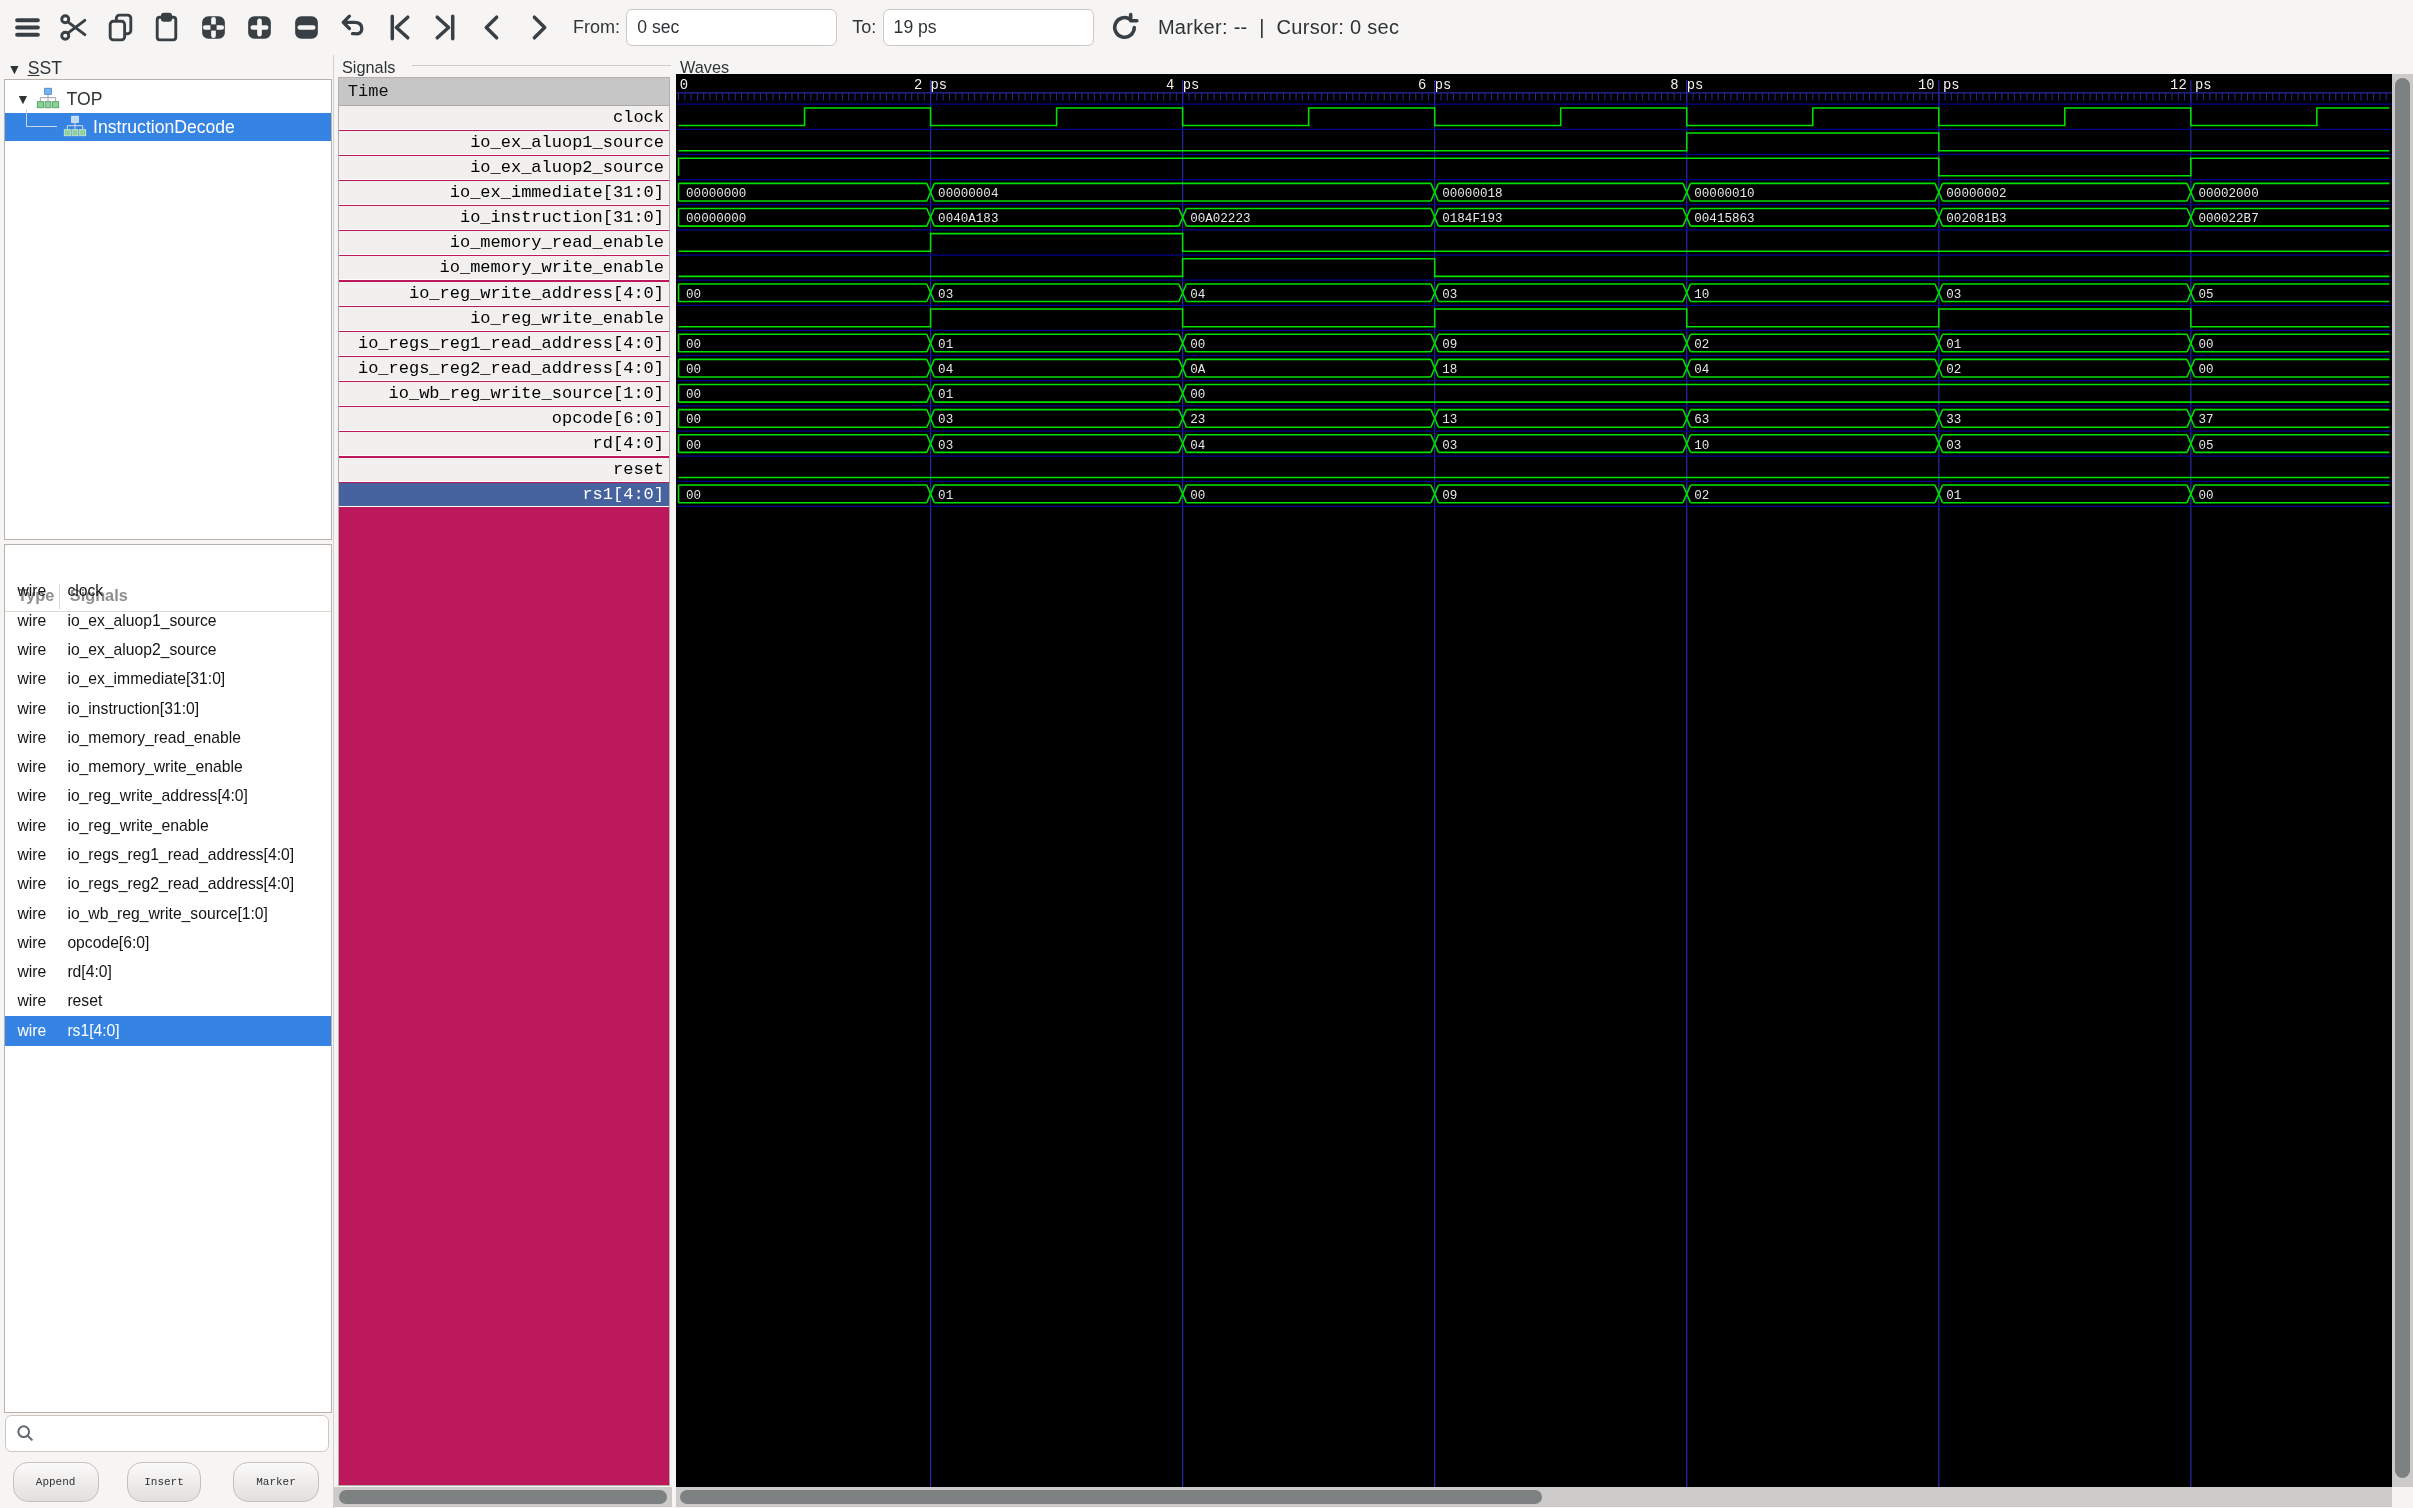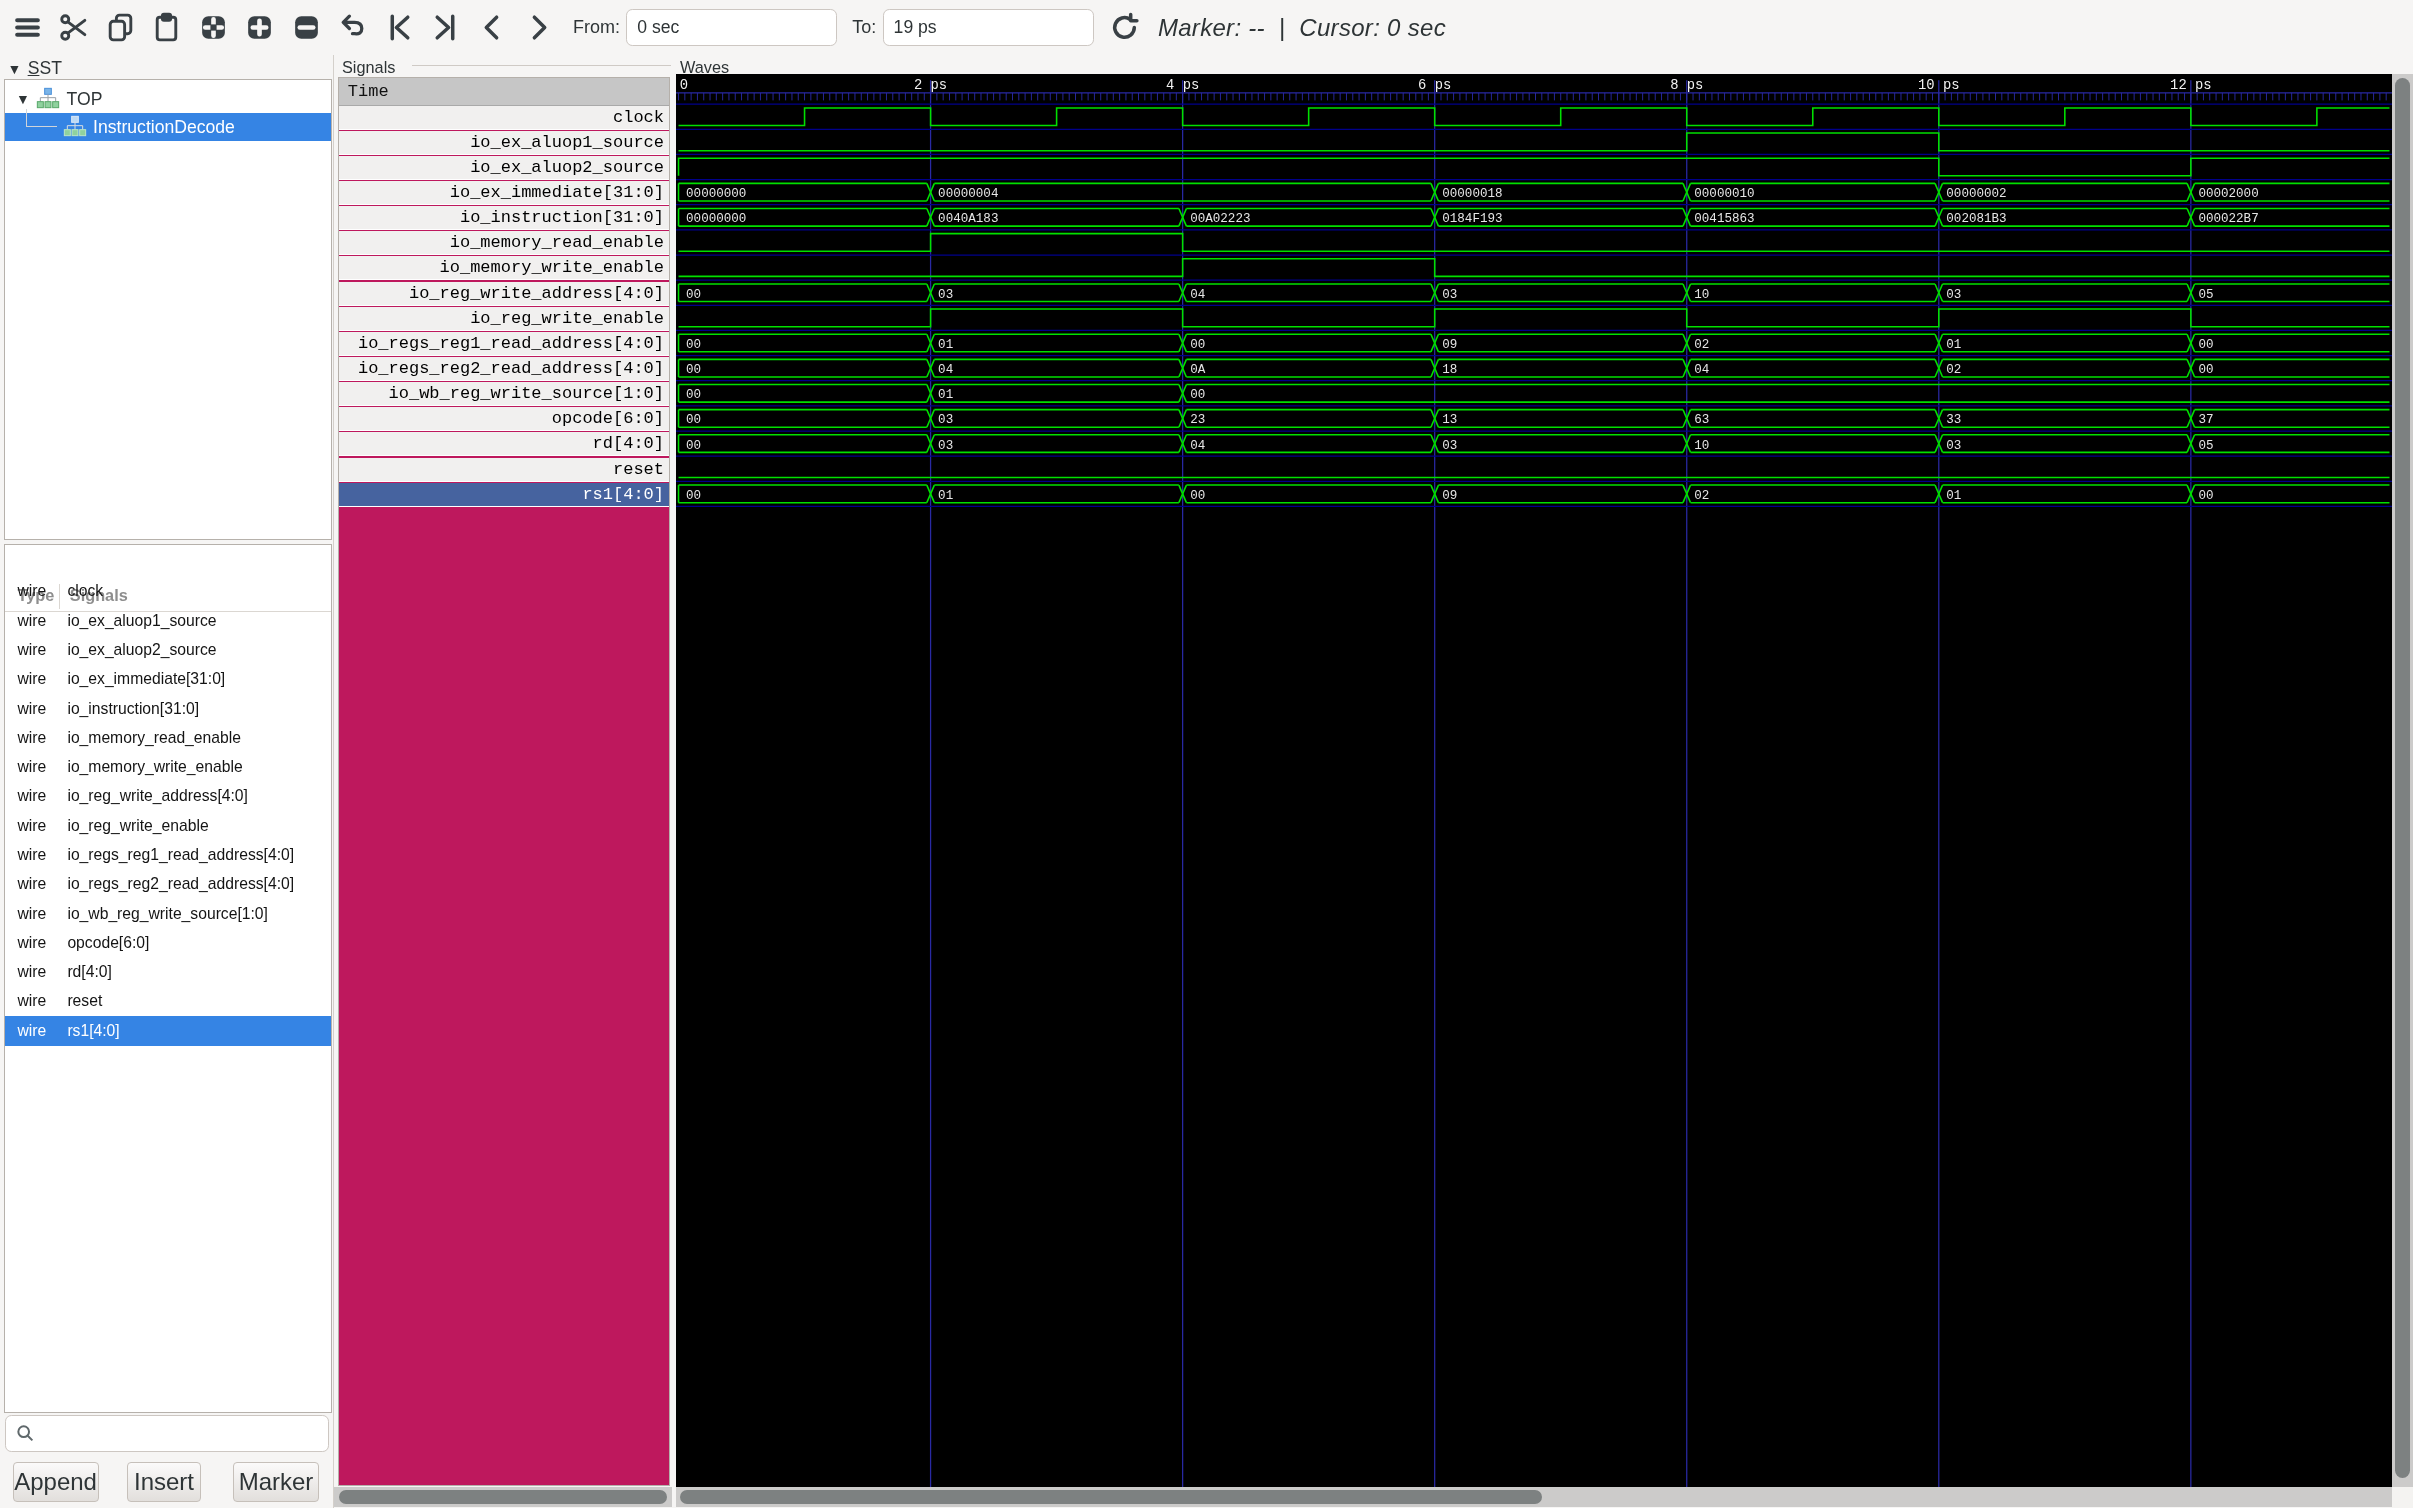--- a/index.html
+++ b/index.html
@@ -6,21 +6,21 @@
     font-family:"Liberation Sans", sans-serif;color:#2e3436;overflow:hidden;}
   .abs{position:absolute;}
   #app{position:relative;width:2413px;height:1508px;}
   
   #toolbar{left:0;top:0;width:2413px;height:55px;display:flex;align-items:center;}
   .tbtn{width:39px;height:39px;margin-left:7.5px;display:flex;align-items:center;justify-content:center;}
   .tbtn svg{width:33px;height:33px;stroke:#394045;fill:none;stroke-width:2.8;stroke-linecap:round;stroke-linejoin:round;}
   .tlabel{font-size:18px;margin-left:15px;}
   .tinput{width:189px;height:35px;border:1.3px solid #cdc7c2;border-radius:6.3px;background:#fff;
     font-size:17.6px;padding:0 10px;margin-left:6.3px;color:#2e3436;font-family:"Liberation Sans",sans-serif;}
-  #status{font-size:24px;margin-left:14px;letter-spacing:0.3px;font-style:italic;}
+  #status{font-size:20px;margin-left:14px;letter-spacing:0.3px;}
   
   #sst-head{left:7.5px;top:58px;display:flex;align-items:center;font-size:17.6px;}
   .expander{font-size:14px;margin-right:6.3px;color:#2e3436;}
   .boxframe{background:#fff;border:1.3px solid #b6b1ab;}
   #tree-box{left:3.8px;top:79px;width:326px;height:459px;}
   .tree-row{position:absolute;left:0;width:100%;height:28px;display:flex;align-items:center;font-size:17.6px;}
   .hier-icon{width:24px;height:24px;margin-right:6.3px;flex:none;}
   #tree-sel{background:#3584e4;color:#fff;}
   .branch{position:absolute;border-left:1.3px solid #cfd4da;border-bottom:1.3px solid #cfd4da;}
   
@@ -30,22 +30,22 @@
   #table-head .col-sep{position:absolute;left:54px;top:2.5px;height:25px;border-left:1.3px solid #dbd7d2;}
   .trow{position:absolute;left:0;width:100%;height:29.5px;display:flex;align-items:center;font-size:15.7px;color:#141414;}
   .trow .c1{margin-left:12.6px;width:50px;flex:none;}
   .trow.sel{background:#3584e4;color:#fff;}
   
   #search{left:5px;top:1415px;width:322px;height:35px;background:#fff;border:1.3px solid #cdc7c2;border-radius:6.3px;
     display:flex;align-items:center;}
   #search input{border:none;outline:none;font-size:17px;flex:1;background:transparent;}
   #search svg{width:21.4px;height:21.4px;margin:0 6.3px 0 8.8px;stroke:#5f686b;fill:none;stroke-width:3;}
   .gbtn{position:absolute;top:1462px;height:38px;background:linear-gradient(#fbfafa,#e2dfdc);
-    border:1.3px solid #c6c0ba;border-radius:4px;font-size:24px;color:#2e3436;
-    display:flex;align-items:center;justify-content:center;font-family:Liberation Sans, sans-serif;}
+    border:1.3px solid #c6c0ba;border-radius:15px;font-size:11px;color:#2e3436;
+    display:flex;align-items:center;justify-content:center;font-family:Liberation Mono, monospace;}
   
   #pane-div{left:333px;top:55px;width:1.3px;height:1453px;background:#d4d0cb;}
   #signals-title{left:342px;top:58px;font-size:16.3px;}
   #signals-frameline{left:412px;top:65px;width:259px;height:1.3px;background:#cfcac5;}
   #signals-box{left:338px;top:77px;width:332px;height:1409px;background:#be185d;border:0.6px solid #b5b0aa;box-sizing:border-box;}
   #time-head{position:absolute;left:0;top:0;width:100%;height:28px;background:#c6c6c6;border-bottom:1.3px solid #a9a9a9;
     box-sizing:border-box;font-family:"Liberation Mono",monospace;font-size:17px;color:#111;
     display:flex;align-items:center;}
   .srow{position:absolute;left:0;width:100%;height:23px;background:#f1f0ef;border-bottom:1.9px solid #fff;
     box-sizing:content-box;display:flex;align-items:center;justify-content:flex-end;

